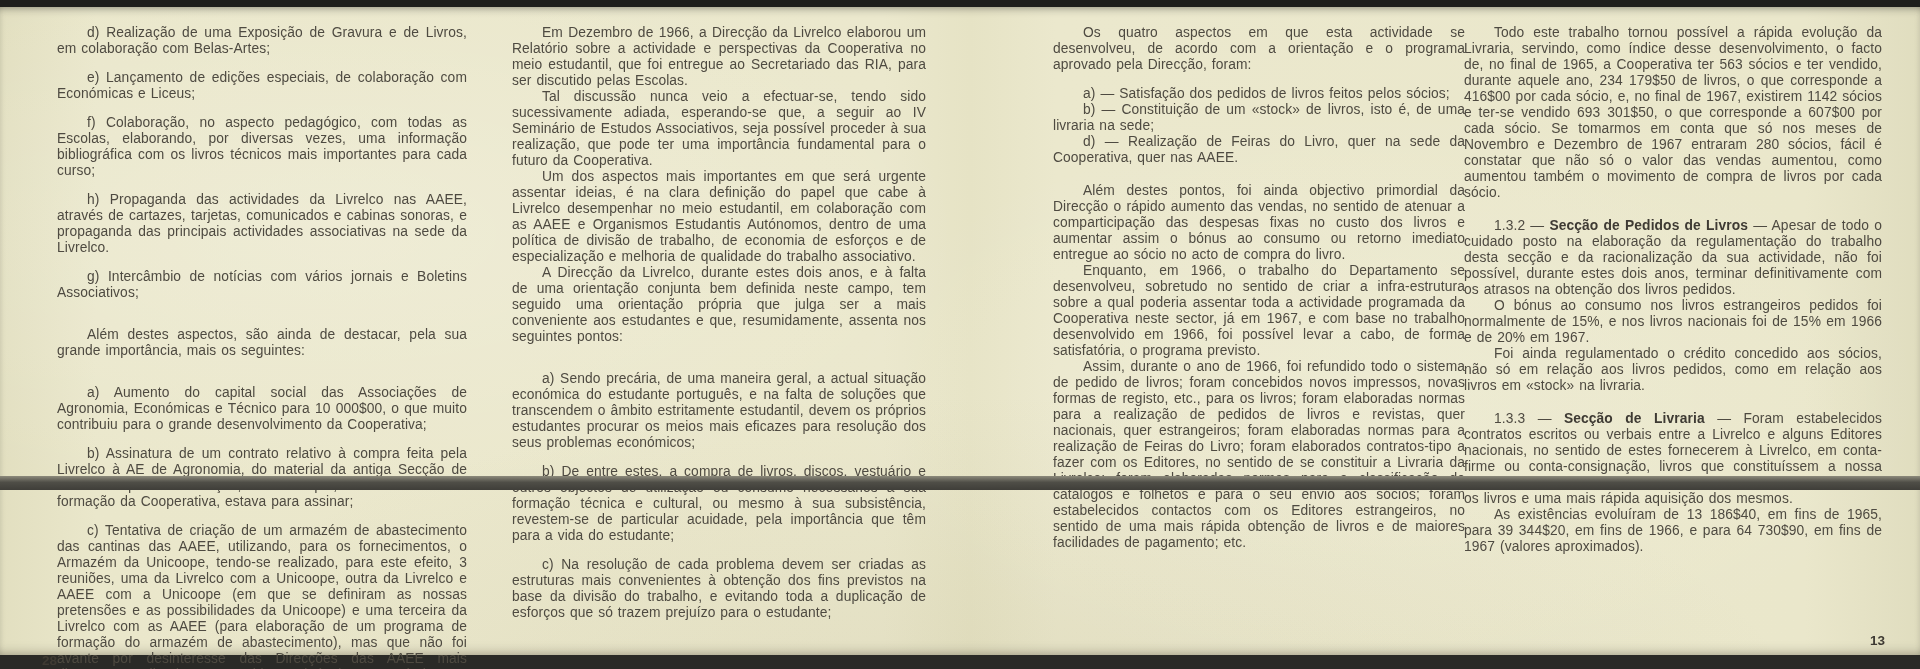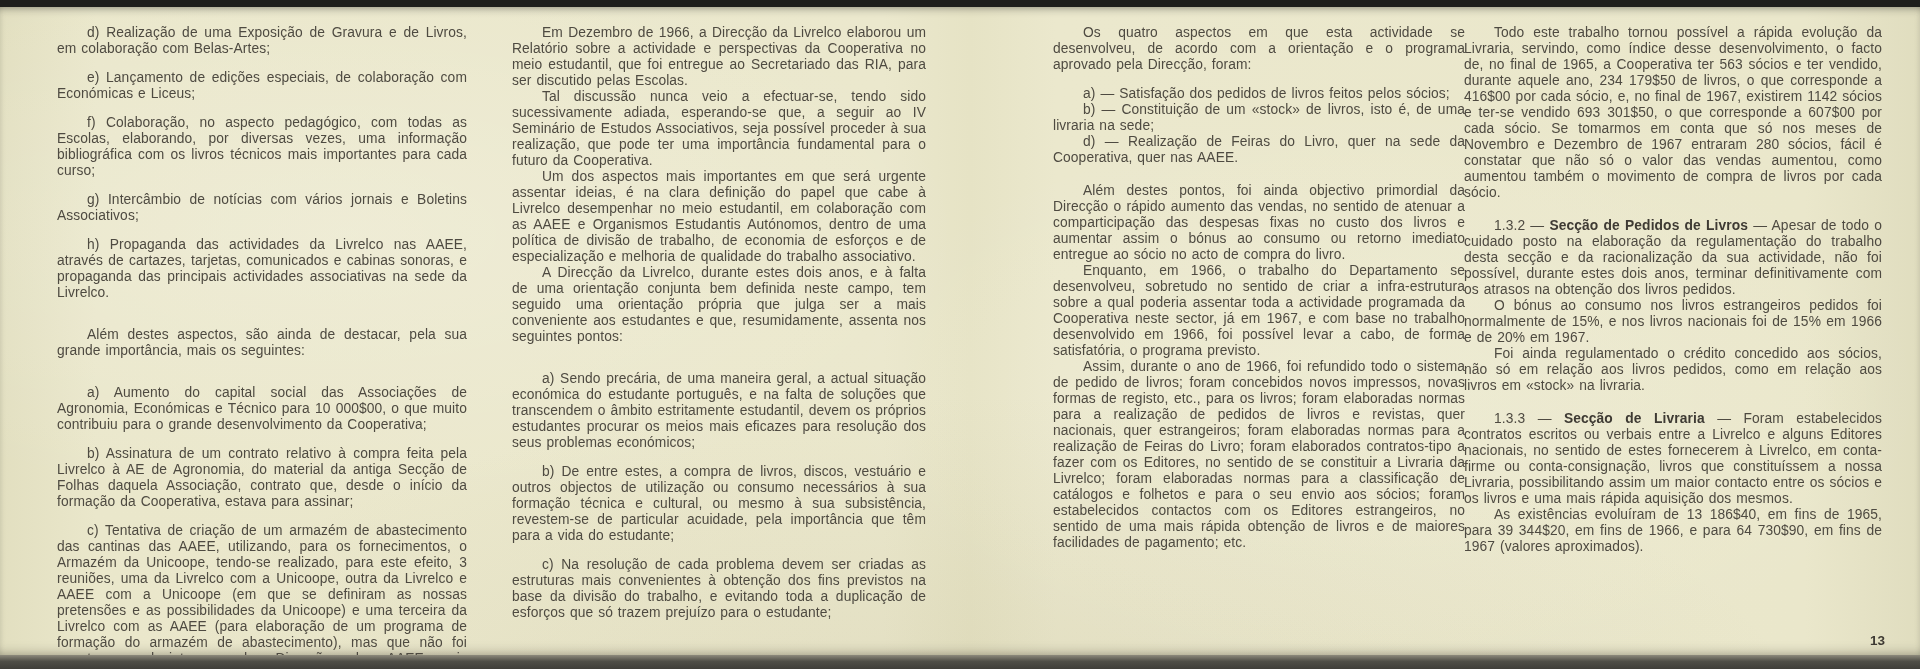--- a/index.html
+++ b/index.html
@@ -1,21 +1,21 @@
 <!DOCTYPE html>
 <html lang="pt" style="--paper: #eae7cc; --ink: #4e4a41; --ink_bold: #3e3a33; --scan_top: #1e1e1c; --scan_bottom: #4a4942; --page_number: #3e3a33;"><head>
 <meta charset="utf-8">
 <style>
   * { margin:0; padding:0; box-sizing:border-box; }
   html,body {
     width:1920px; height:669px; overflow:hidden;
     background:#2a2a27;
     font-family:"Liberation Sans","DejaVu Sans",sans-serif;
   }
-  .scan { position:relative; width:1920px; height:669px; background:var(--scan_bottom,#4a4942); }
+  .scan { position:relative; width:1920px; height:490px; background:var(--scan_bottom,#4a4942); }
 
   .edge-top {
     position:absolute; top:0; left:0; width:100%; height:7px;
     background:var(--scan_top,#1e1e1c); z-index:3;
   }
   .edge-bottom {
     position:absolute; bottom:0; left:0; width:100%; height:14px;
     background:linear-gradient(180deg,#8d8a7c 0%,#4f4e47 45%,#3f3e39 100%);
     z-index:3;
   }
@@ -57,22 +57,22 @@
 </head>
 <body>
 
 <div class="scan">
   <div class="paper">
 
     <div class="col col-1">
       <p>d) Realização de uma Exposição de Gravura e de Livros, em colaboração com Belas-Artes;</p>
       <p class="gap-s">e) Lançamento de edições especiais, de colaboração com Económicas e Liceus;</p>
       <p class="gap-s">f) Colaboração, no aspecto pedagógico, com todas as Escolas, elaborando, por diversas vezes, uma informação bibliográfica com os livros técnicos mais importantes para cada curso;</p>
+      <p class="gap-s">h) Propaganda das actividades da Livrelco nas AAEE, através de cartazes, tarjetas, comunicados e cabinas sonoras, e propaganda das principais actividades associativas na sede da Livrelco.</p>
       <p class="gap-s">g) Intercâmbio de notícias com vários jornais e Boletins Associativos;</p>
-      <p class="gap-s">h) Propaganda das actividades da Livrelco nas AAEE, através de cartazes, tarjetas, comunicados e cabinas sonoras, e propaganda das principais actividades associativas na sede da Livrelco.</p>
       <p class="gap-l">Além destes aspectos, são ainda de destacar, pela sua grande importância, mais os seguintes:</p>
       <p class="gap-l">a) Aumento do capital social das Associações de Agronomia, Económicas e Técnico para 10&nbsp;000$00, o que muito contribuiu para o grande desenvolvimento da Cooperativa;</p>
       <p class="gap-s">b) Assinatura de um contrato relativo à compra feita pela Livrelco à AE de Agronomia, do material da antiga Secção de Folhas daquela Associação, contrato que, desde o início da formação da Cooperativa, estava para assinar;</p>
       <p class="gap-s">c) Tentativa de criação de um armazém de abastecimento das cantinas das AAEE, utilizando, para os fornecimentos, o Armazém da Unicoope, tendo-se realizado, para este efeito, 3 reuniões, uma da Livrelco com a Unicoope, outra da Livrelco e AAEE com a Unicoope (em que se definiram as nossas pretensões e as possibilidades da Unicoope) e uma terceira da Livrelco com as AAEE (para elaboração de um programa de formação do armazém de abastecimento), mas que não foi avante por desinteresse das Direcções das AAEE mais directamente ligadas ao problema (Técnico, Económicas e Agronomia).</p>
     </div>
 
     <div class="col col-2">
       <p>Em Dezembro de 1966, a Direcção da Livrelco elaborou um Relatório sobre a actividade e perspectivas da Cooperativa no meio estudantil, que foi entregue ao Secretariado das RIA, para ser discutido pelas Escolas.</p>
       <p>Tal discussão nunca veio a efectuar-se, tendo sido sucessivamente adiada, esperando-se que, a seguir ao IV Seminário de Estudos Associativos, seja possível proceder à sua realização, que pode ter uma importância fundamental para o futuro da Cooperativa.</p>
       <p>Um dos aspectos mais importantes em que será urgente assentar ideias, é na clara definição do papel que cabe à Livrelco desempenhar no meio estudantil, em colaboração com as AAEE e Organismos Estudantis Autónomos, dentro de uma política de divisão de trabalho, de economia de esforços e de especialização e melhoria de qualidade do trabalho associativo.</p>

